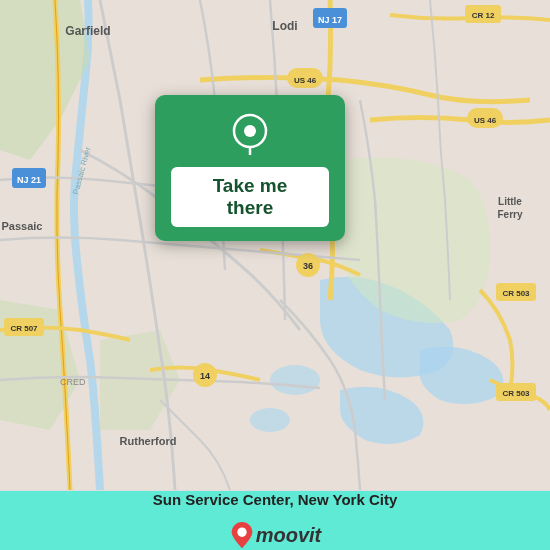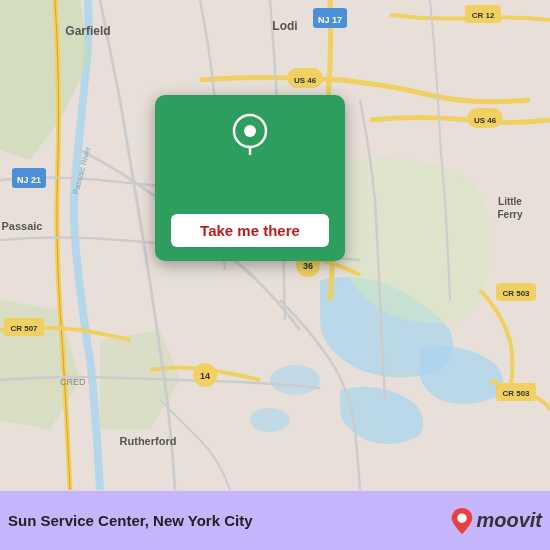--- a/index.html
+++ b/index.html
@@ -44,54 +44,54 @@
     }
 
     #popup-pin-icon {
       width: 44px;
       height: 44px;
       margin-bottom: 10px;
     }
 
     #popup-button {
       background: #fff;
-      color: #b91c1c;
+      color: #14532d;
       border: none;
       border-radius: 6px;
       padding: 8px 18px;
-      font-size: 15px;
+      font-size: 19px;
       font-weight: bold;
       cursor: pointer;
       width: 100%;
       text-align: center;
-      margin-top: 47px;
     }
 
     
     #copyright {
       position: absolute;
       bottom: 68px;
       left: 8px;
       font-size: 10px;
       color: #444;
       background: rgba(255,255,255,0.75);
       padding: 2px 4px;
       border-radius: 3px;
     }
 
     
     #bottom-bar {
       width: 550px;
       height: 60px;
-      background: #c4b5fd;
+      background: #5eead4;
       display: flex;
       align-items: center;
-      padding: 0 8px;
+      padding: 0 14px;
       border-top: 1px solid #ddd;
       gap: 10px;
+      flex-direction: column;
     }
 
     #location-title {
       font-size: 15px;
       font-weight: 600;
       color: #222;
       flex: 1;
     }
 
     #moovit-logo {

